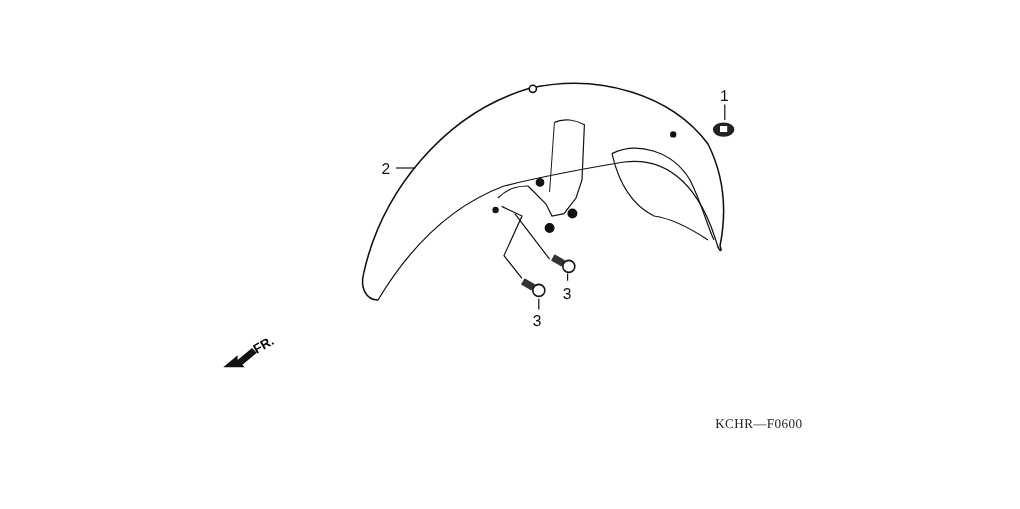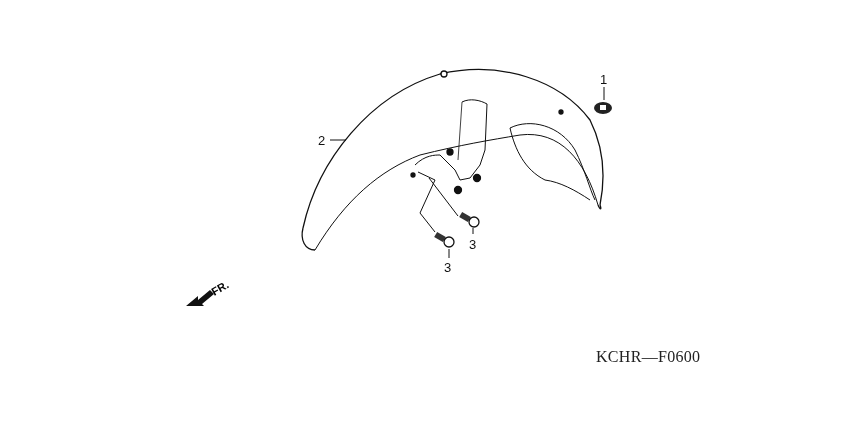--- a/index.html
+++ b/index.html
@@ -1,19 +1,19 @@
 <!DOCTYPE html>
 <html><head>
 <meta charset="utf-8">
 <style>
   html, body { margin:0; padding:0; background:#ffffff; }
   body { width:850px; height:424px; position:relative; overflow:hidden; font-family:"Liberation Sans", sans-serif; }
   #canvas { position:absolute; left:0; top:0; width:850px; height:424px; }
   .callout { position:absolute; font-family:"Liberation Sans", sans-serif; font-size:13px; color:#111; line-height:1; }
-  .code { position:absolute; left:596px; top:348px; font-family:"Liberation Serif", serif; font-size:16px; color:#222; letter-spacing:0.3px; }
+  .code { position:absolute; left:596px; top:348px; font-family:"Liberation Serif", serif; font-size:11px; color:#222; letter-spacing:0.3px; }
   .fr { position:absolute; left:184px; top:282px; width:60px; height:30px; }
 </style>
 </head>
 <body>
 
 <svg id="canvas" viewBox="0 0 850 424" xmlns="http://www.w3.org/2000/svg">
   <g fill="none" stroke="#111" stroke-width="1.3">
 
     <path d="M303,228 C318,160 370,95 440,74 C500,60 560,80 590,120 C605,150 605,180 600,205"></path>
 

